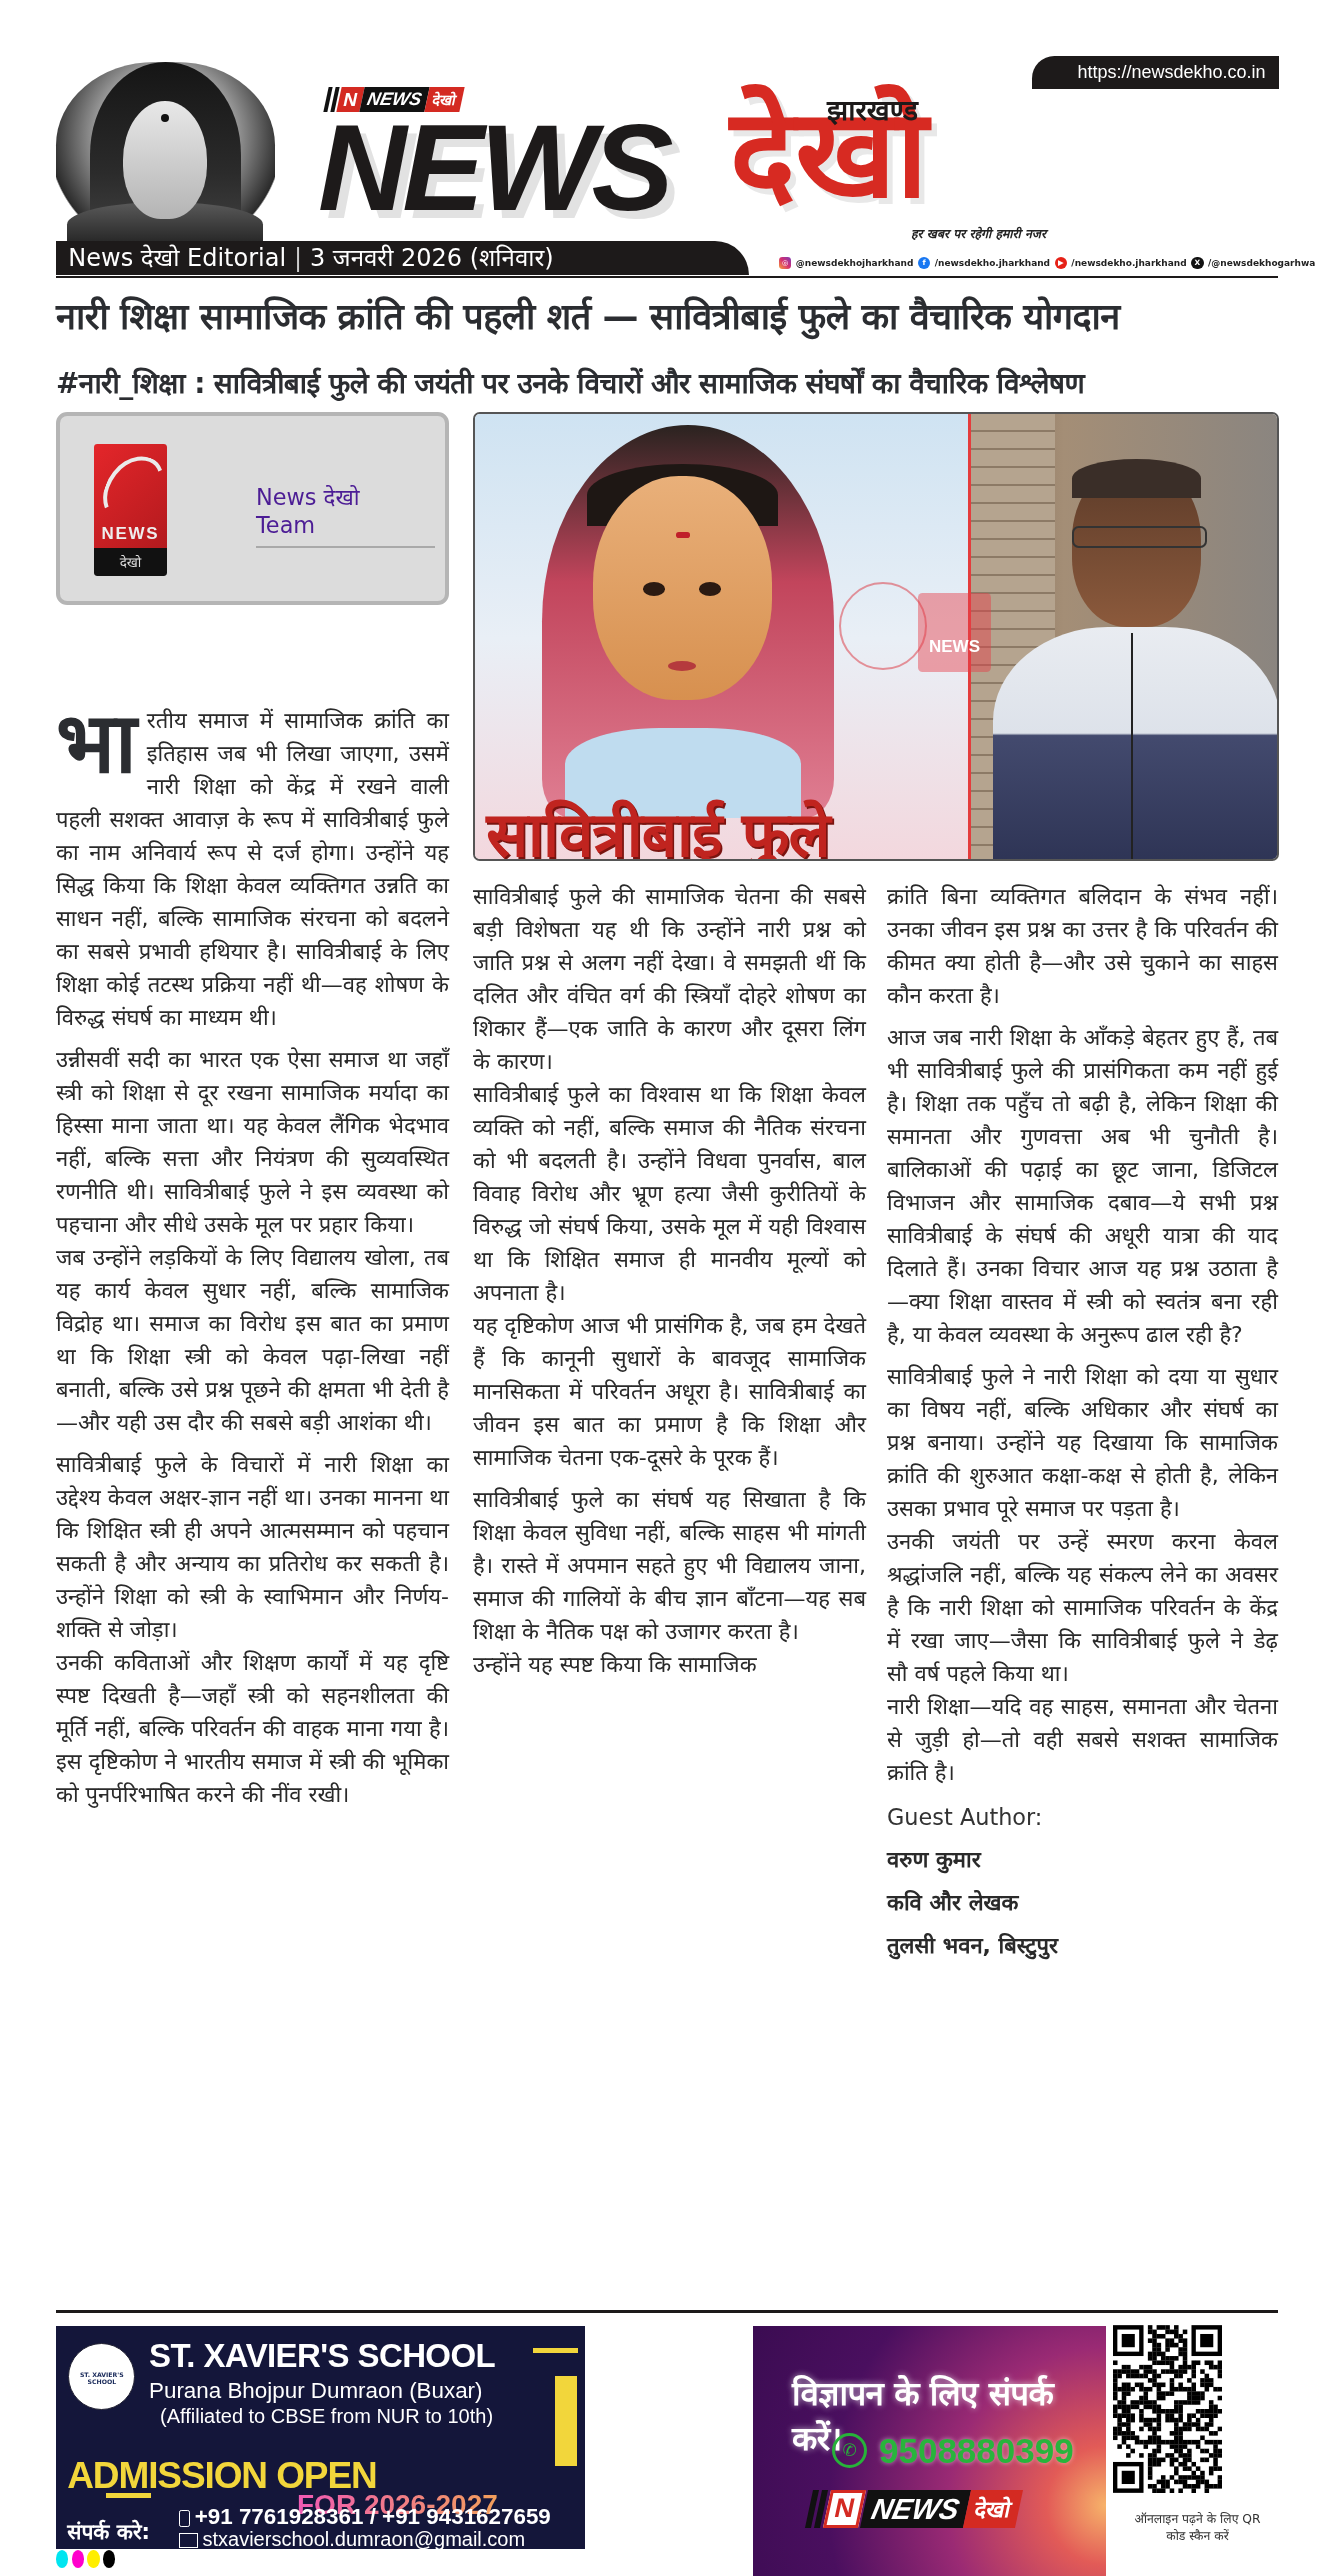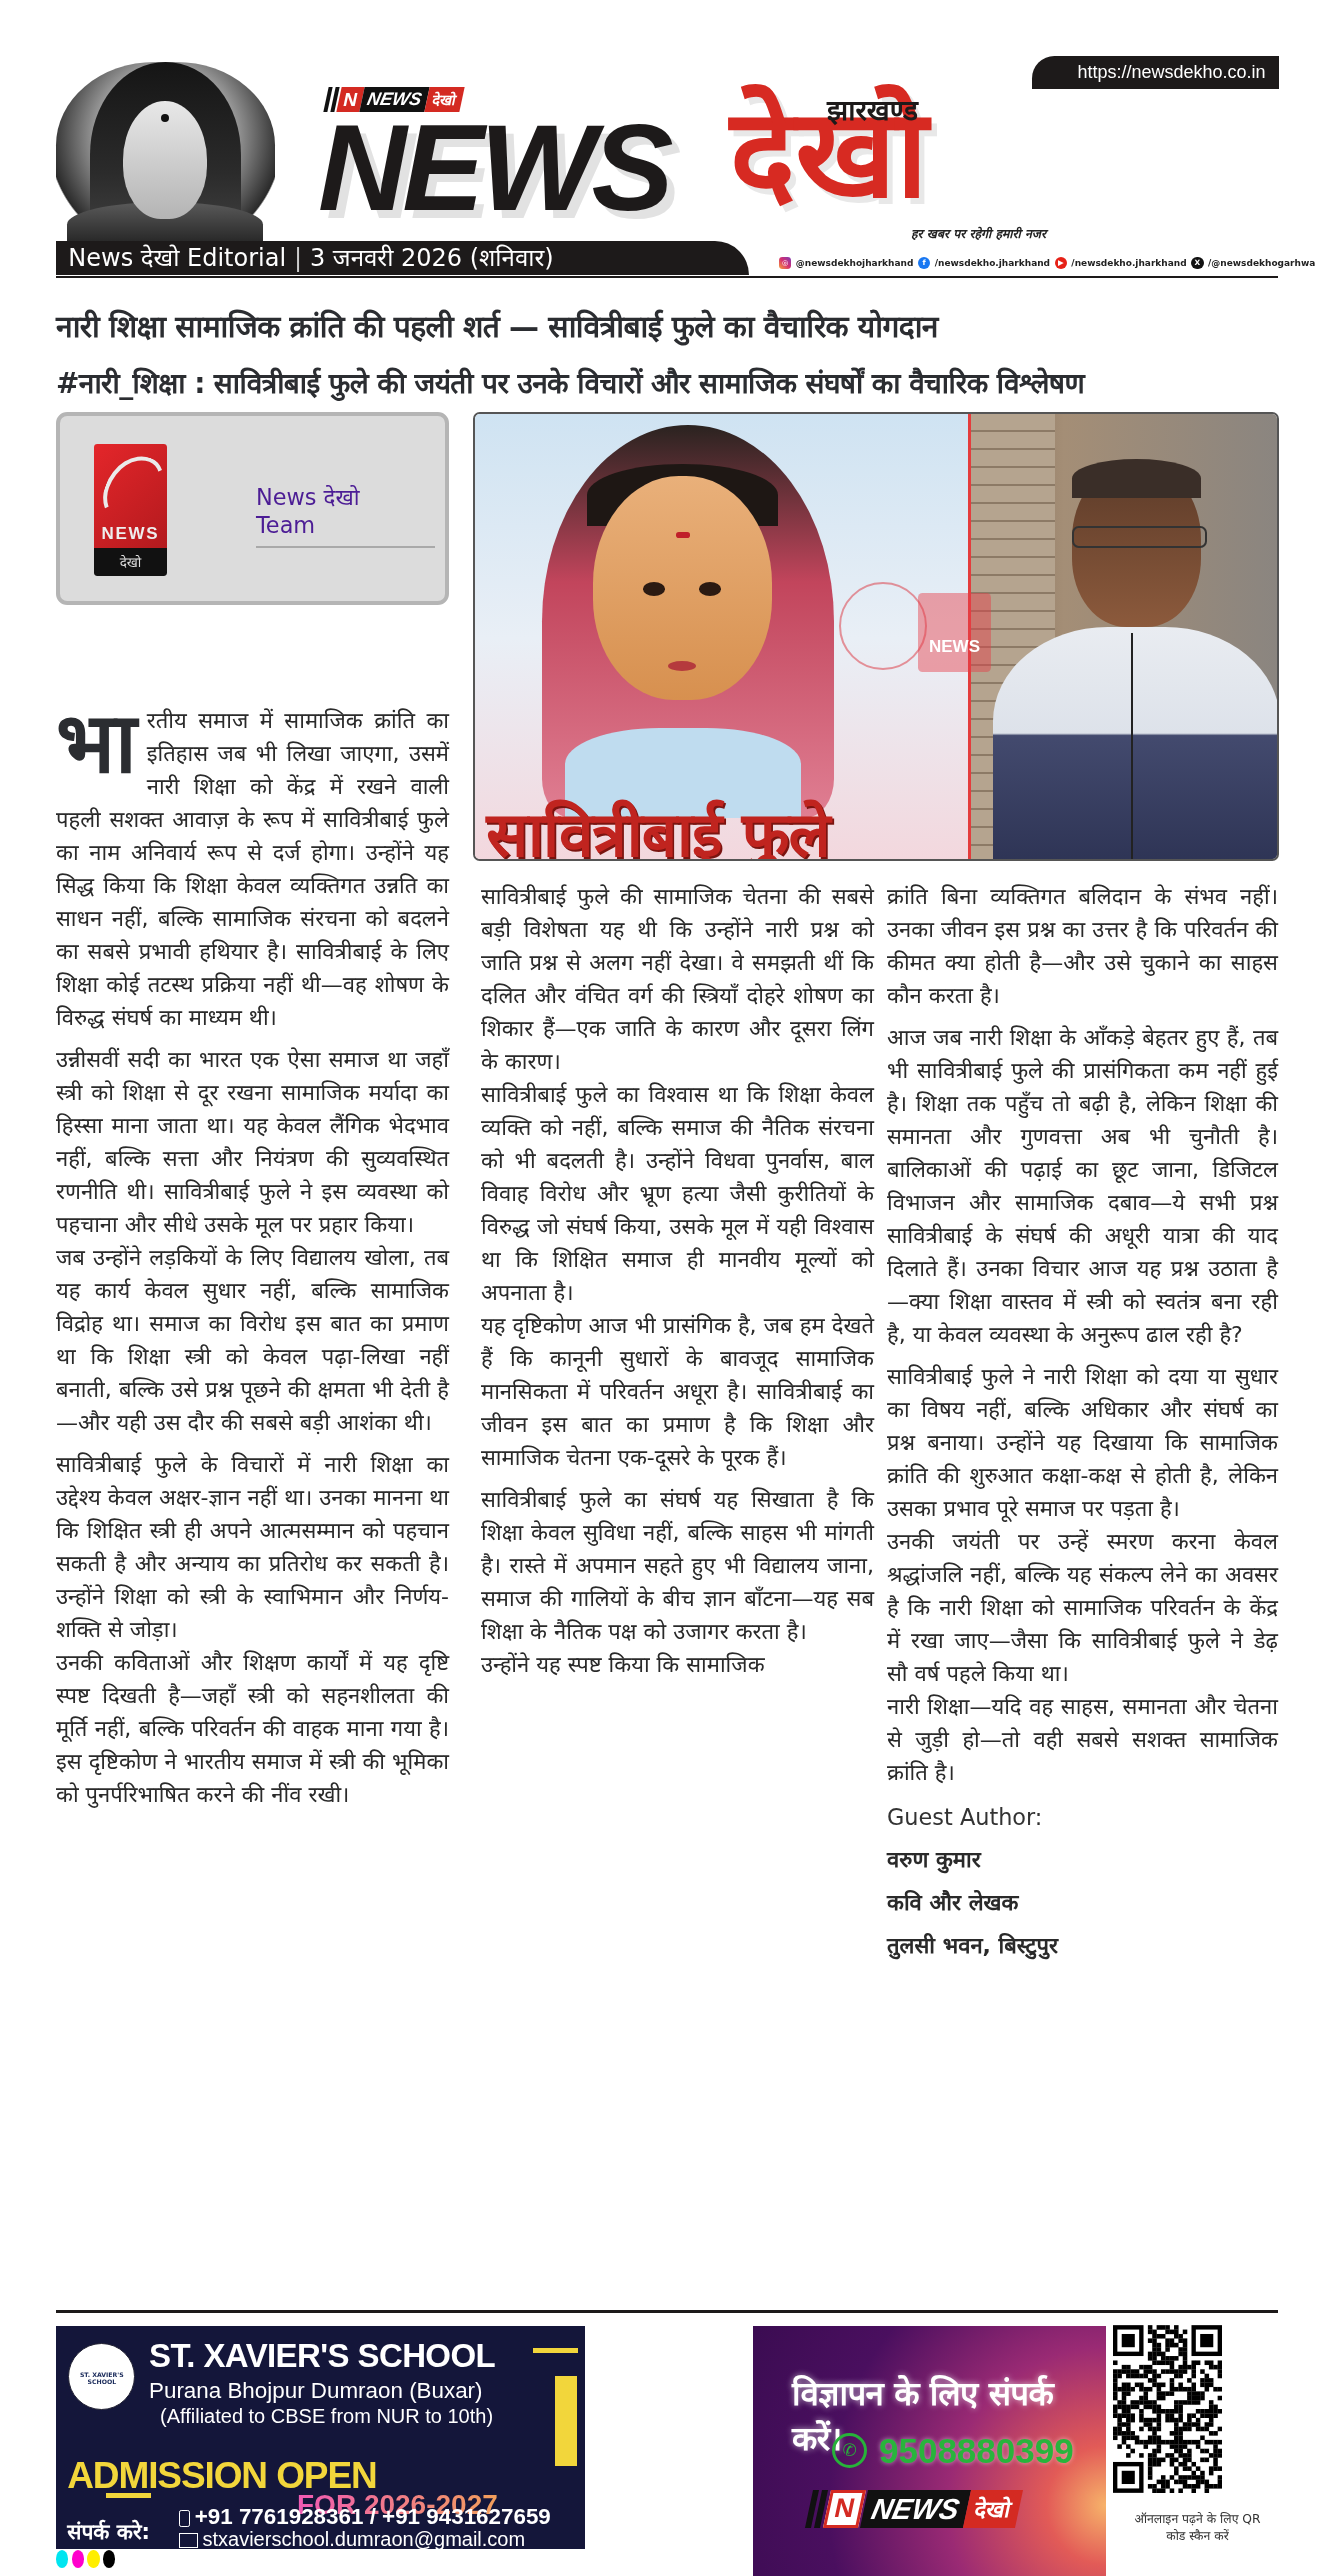--- a/index.html
+++ b/index.html
@@ -43,21 +43,21 @@
 
   .socials { position:absolute; left:779px; top:257px; display:flex; align-items:center; gap:4.5px; font-size:9px; font-weight:bold; color:#222; }
   .soc-ico { width:12.3px; height:12.3px; border-radius:50%; display:inline-block; color:#fff; font-size:7.3px; text-align:center; line-height:12.3px; font-weight:bold; }
   .ig { background:linear-gradient(45deg,#f9a13a,#d52f6f,#7b3ab5); border-radius:3.4px; }
   .fb { background:#1877f2; }
   .yt { background:#e62117; }
   .xx { background:#111; }
   .rule-top { position:absolute; left:56px; top:276px; width:1222px; height:2.2px; background:#1d1a1a; }
 
   
-  .headline { position:absolute; left:56px; top:299px; width:1222px; font-size:30px; font-weight:bold; color:#2b2d31; line-height:56px; letter-spacing:-0.6px; }
+  .headline { position:absolute; left:56px; top:289px; width:1222px; font-size:36px; font-weight:bold; color:#2b2d31; line-height:56px; letter-spacing:-0.6px; }
   .subhead { position:absolute; left:56px; top:364px; width:1222px; font-size:28px; font-weight:bold; color:#2b2d31; line-height:39px; letter-spacing:-0.6px; }
 
   
   .author-box { position:absolute; left:56px; top:412px; width:393px; height:193px; background:#dcdcdc;
                 border:4.5px solid #b5b5b5; border-radius:11.2px; box-sizing:border-box; }
   .author-logo { position:absolute; left:34px; top:28px; width:73px; height:135px; }
   .author-logo .red { width:73px; height:104px; background:linear-gradient(135deg,#e4262a,#b31a1e); border-radius:3.4px 3.4px 0 0; position:relative; }
   .author-logo .swoosh { position:absolute; left:12.3px; top:10px; width:47px; height:62px; border:4.5px solid #e9e9e9; border-color:#eaeaea transparent transparent #eaeaea; border-radius:60% 40% 60% 40%; transform:rotate(20deg); }
   .author-logo .nw { position:absolute; bottom:4.5px; width:100%; text-align:center; color:#eee; font-weight:bold; font-size:17px; letter-spacing:1.7px; font-family:"Liberation Sans", sans-serif; }
   .author-logo .blk { width:73px; height:28px; background:#111; color:#ddd; font-size:13.5px; text-align:center; line-height:28px; border-radius:0 0 3.4px 3.4px; }
@@ -84,21 +84,21 @@
   .hero .jacket { position:absolute; left:22.4px; top:213px; width:287px; height:236px; border-radius:40% 40% 0 0; background:linear-gradient(180deg,#e9ecf1 0%, #dde2ea 45%, #434a6e 46%, #2e3455 100%); }
   .hero .zip { position:absolute; left:160px; top:219px; width:2.2px; height:230px; background:#222; }
   .hero .wm { position:absolute; left:443px; top:179px; width:73px; height:79px; background:rgba(230,60,70,0.45); border-radius:4.5px; color:#fff; font-weight:bold; font-size:17px; text-align:center; padding-top:44px; box-sizing:border-box; font-family:"Liberation Sans", sans-serif; }
   .hero .wm-circle { position:absolute; left:364px; top:168px; width:84px; height:84px; border:2.2px solid rgba(220,50,60,0.5); border-radius:50%; }
 
   
   .col { position:absolute; font-size:22px; line-height:33px; color:#2a2a2a; text-align:justify; }
   .col p { margin:0 0 9px 0; }
   .col p.tight { margin-bottom:0; }
   #col1 { left:56px; top:704px; width:393px; }
-  #col2 { left:473px; top:880px; width:393px;margin-left:8px; }
+  #col2 { left:473px; top:880px; width:393px; }
   #col3 { left:887px; top:880px; width:391px; }
   .dropcap { float:left; font-size:84px; line-height:73px; font-weight:bold; color:#2b2d31; margin:3.4px 10px 0 0; }
   .guest-label { font-family:"DejaVu Sans", sans-serif; font-size:22.4px; color:#333; margin:12.3px 0 9px 0; text-align:left; }
   .sig { text-align:left; margin:0; line-height:34px;font-weight:bold; }
 
   .rule-bottom { position:absolute; left:56px; top:2310px; width:1222px; height:2.8px; background:#1d1a1a; }
 
   
   .school-ad { position:absolute; left:56px; top:2326px; width:529px; height:223px; background:#14163a; color:#fff; overflow:hidden; }
   .school-logo { position:absolute; left:12.3px; top:17px; width:67px; height:67px; border-radius:50%; background:#fff; border:1.7px solid #223; box-sizing:border-box; color:#1a2a5a; font-size:6.2px; font-weight:bold; text-align:center; padding-top:27px; }

